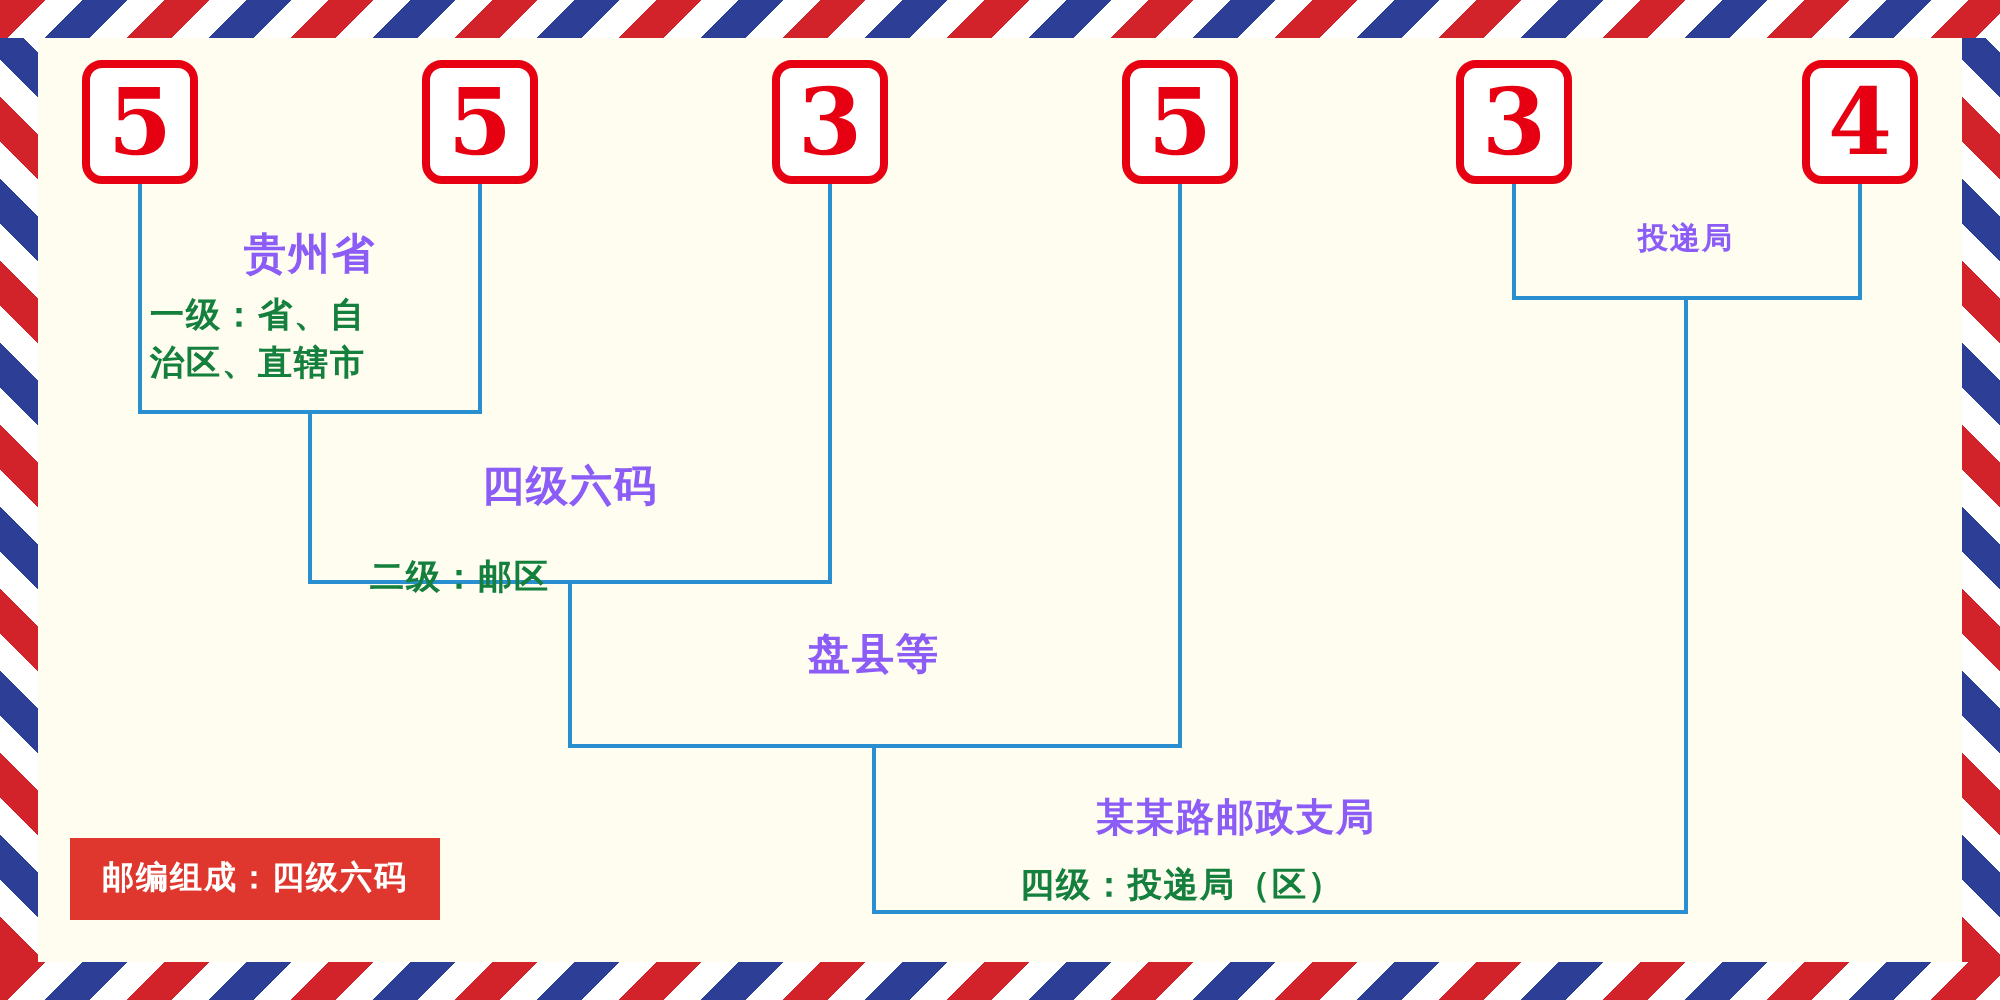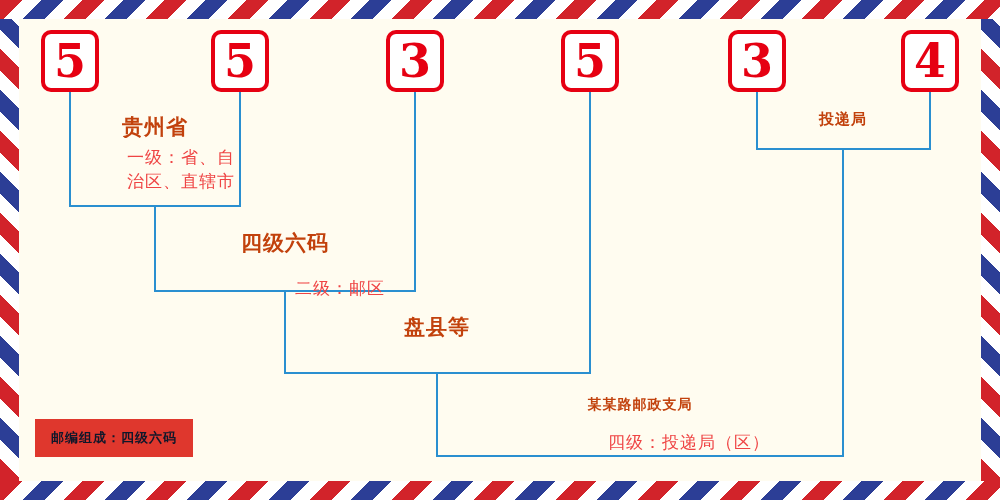--- a/index.html
+++ b/index.html
@@ -29,30 +29,30 @@
     position:absolute;top:30px;width:58px;height:62px;box-sizing:border-box;
     background:#ffffff;border:4px solid #e60012;border-radius:10px;
     display:flex;align-items:center;justify-content:center;
     font-family:"DejaVu Serif",serif;font-weight:bold;font-size:46px;
     color:#e60012;line-height:1;
   }
 
   .line{position:absolute;background:#2a8fd0;}
 
   .lvl-title{
-    position:absolute;color:#c2410c;font-weight:bold;font-size:21px;
+    position:absolute;color:#8b5cf6;font-weight:bold;font-size:21px;
     text-align:center;letter-spacing:1px;
   }
   .lvl-desc{
-    position:absolute;color:#ef4444;font-weight:normal;font-size:17px;
-    text-align:right;letter-spacing:1px;
+    position:absolute;color:#15803d;font-weight:bold;font-size:17px;
+    text-align:left;letter-spacing:1px;
   }
   .footer-badge{
     position:absolute;left:35px;top:419px;
-    background:#df372d;color:#0f172a;font-weight:bold;font-size:13px;
+    background:#df372d;color:#ffffff;font-weight:bold;font-size:16px;
     padding:10px 16px;letter-spacing:1px;
   }
 </style>
 </head>
 <body>
 
 <div class="canvas">
 
   <div class="edge v left"></div>
   <div class="edge v right"></div>
@@ -103,20 +103,20 @@
 
   <div class="lvl-title" style="left:75px;top:113px;width:160px">贵州省</div>
   <div class="lvl-desc" style="left:75px;top:146px;width:160px">一级：省、自</div>
   <div class="lvl-desc" style="left:75px;top:170px;width:160px">治区、直辖市</div>
 
   <div class="lvl-title" style="left:185px;top:229px;width:200px">四级六码</div>
   <div class="lvl-desc" style="left:185px;top:277px;width:200px">二级：邮区</div>
 
   <div class="lvl-title" style="left:327px;top:313px;width:220px">盘县等</div>
 
-  <div class="lvl-title" style="left:510px;top:396px;width:260px;font-size:14px">某某路邮政支局</div>
+  <div class="lvl-title" style="left:488px;top:396px;width:260px;font-size:19px">某某路邮政支局</div>
   <div class="lvl-desc" style="left:510px;top:431px;width:260px">四级：投递局（区）</div>
 
   <div class="lvl-title" style="left:773px;top:110px;width:140px;font-size:15px">投递局</div>
 
   <div class="footer-badge">邮编组成：四级六码</div>
 
 </div>
 
 </body></html>

